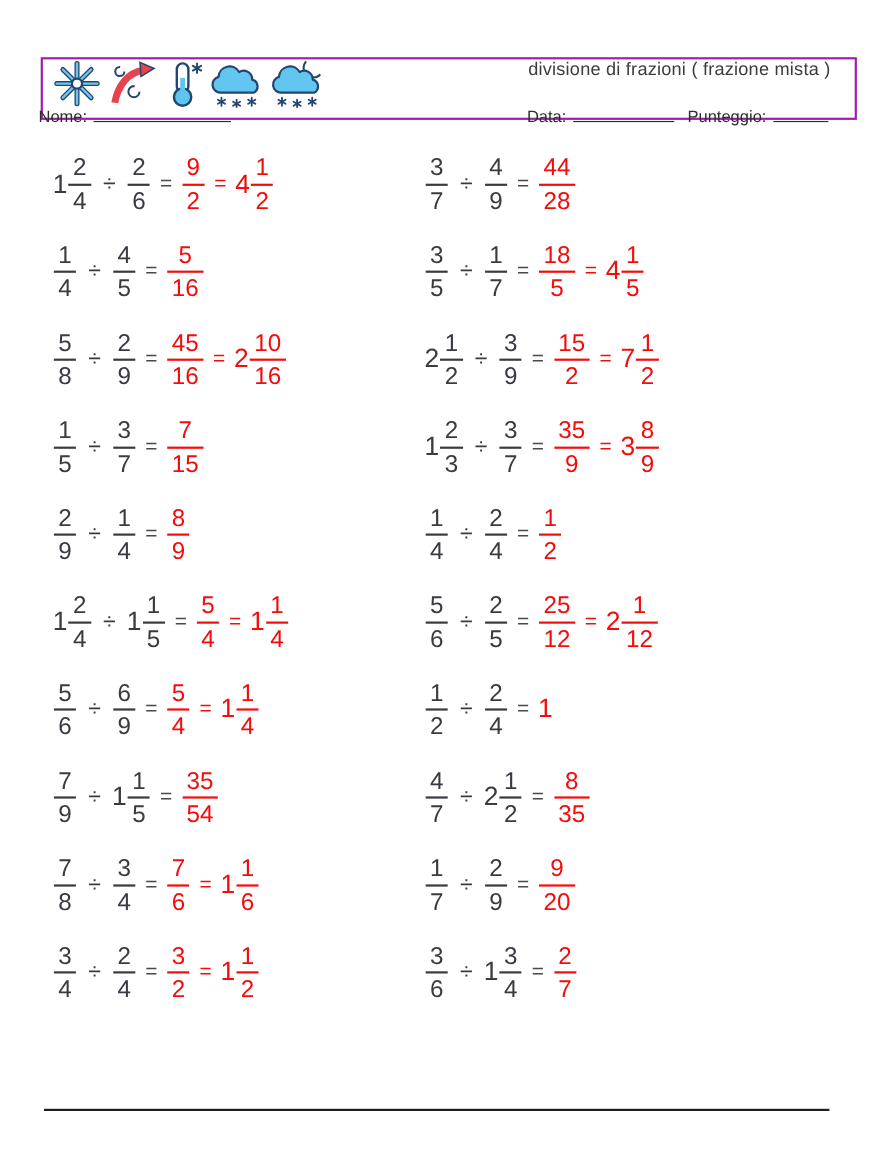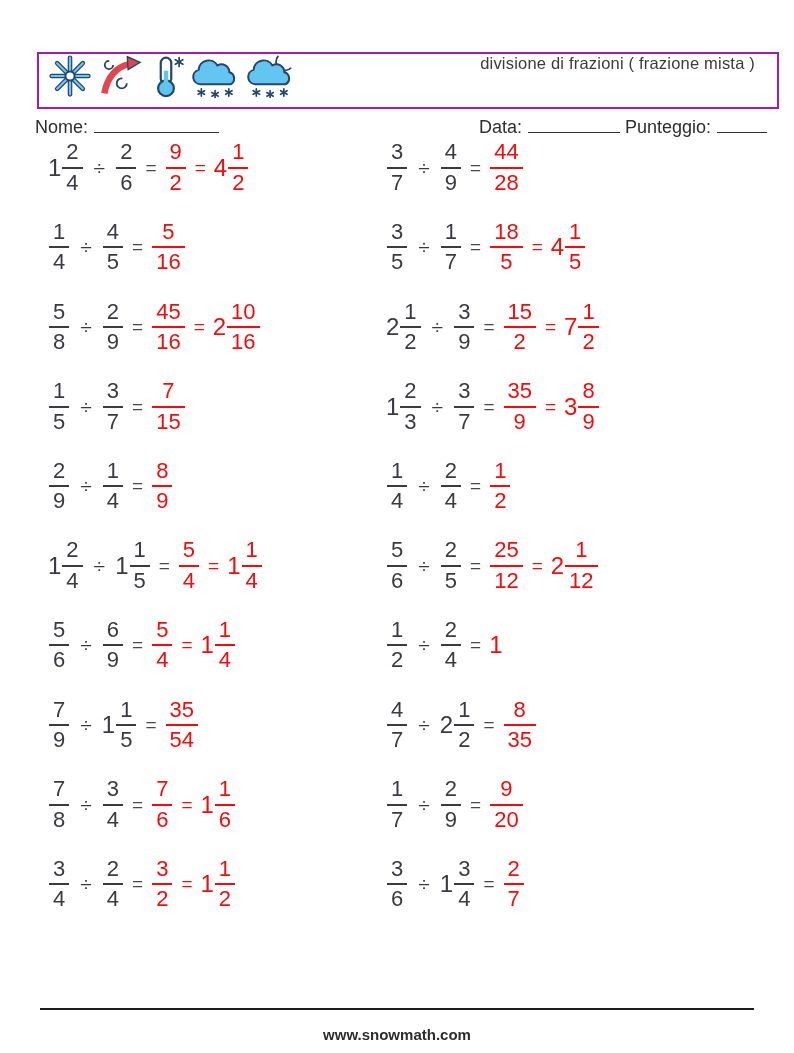--- a/index.html
+++ b/index.html
@@ -8,21 +8,21 @@
 
   
   .header-box{position:absolute;left:37px;top:13px;width:742px;height:57px;
               border:2px solid #a21caf;box-sizing:border-box;
               display:flex;align-items:flex-start;justify-content:space-between;margin-top:39px;}
   .icon-strip{display:flex;align-items:center;gap:3px;padding-left:8px;}
   .icon-strip svg{display:block;}
   .ws-title{font-size:16.5px;color:#3c3c3c;padding-right:22px;letter-spacing:0.2px;}
 
   
-  .field-group{position:absolute;top:95px;font-size:18px;color:#2e2e2e;white-space:nowrap;margin-top:22px;}
+  .field-group{position:absolute;top:95px;font-size:15px;color:#2e2e2e;white-space:nowrap;}
   .g-nome{left:35px;} .g-data{left:479px;} .g-punt{left:625px;}
   .blank-line{display:inline-block;height:15px;border-bottom:1.7px solid #2e2e2e;
               margin-left:6px;vertical-align:baseline;}
   .w-nome{width:125px;} .w-data{width:92px;} .w-punt{width:50px;}
 
   
   .problems{position:absolute;left:0;top:128px;width:794px;
             display:grid;grid-template-columns:338px 456px;
             grid-template-rows:repeat(10,79.6px);grid-auto-flow:column;}
   .cell{display:flex;align-items:center;padding-left:48px;box-sizing:border-box;}
@@ -651,14 +651,13 @@
         <span class="term red">
           <span class="frac">
             <span class="num">2</span>
             <span class="den">7</span>
           </span>
         </span>
       </div>
     </div>
 
   <div class="footer-divider"></div>
-  <div class="footer-url">www.snowmath.com</div>
 </div>
 
 </body></html>

